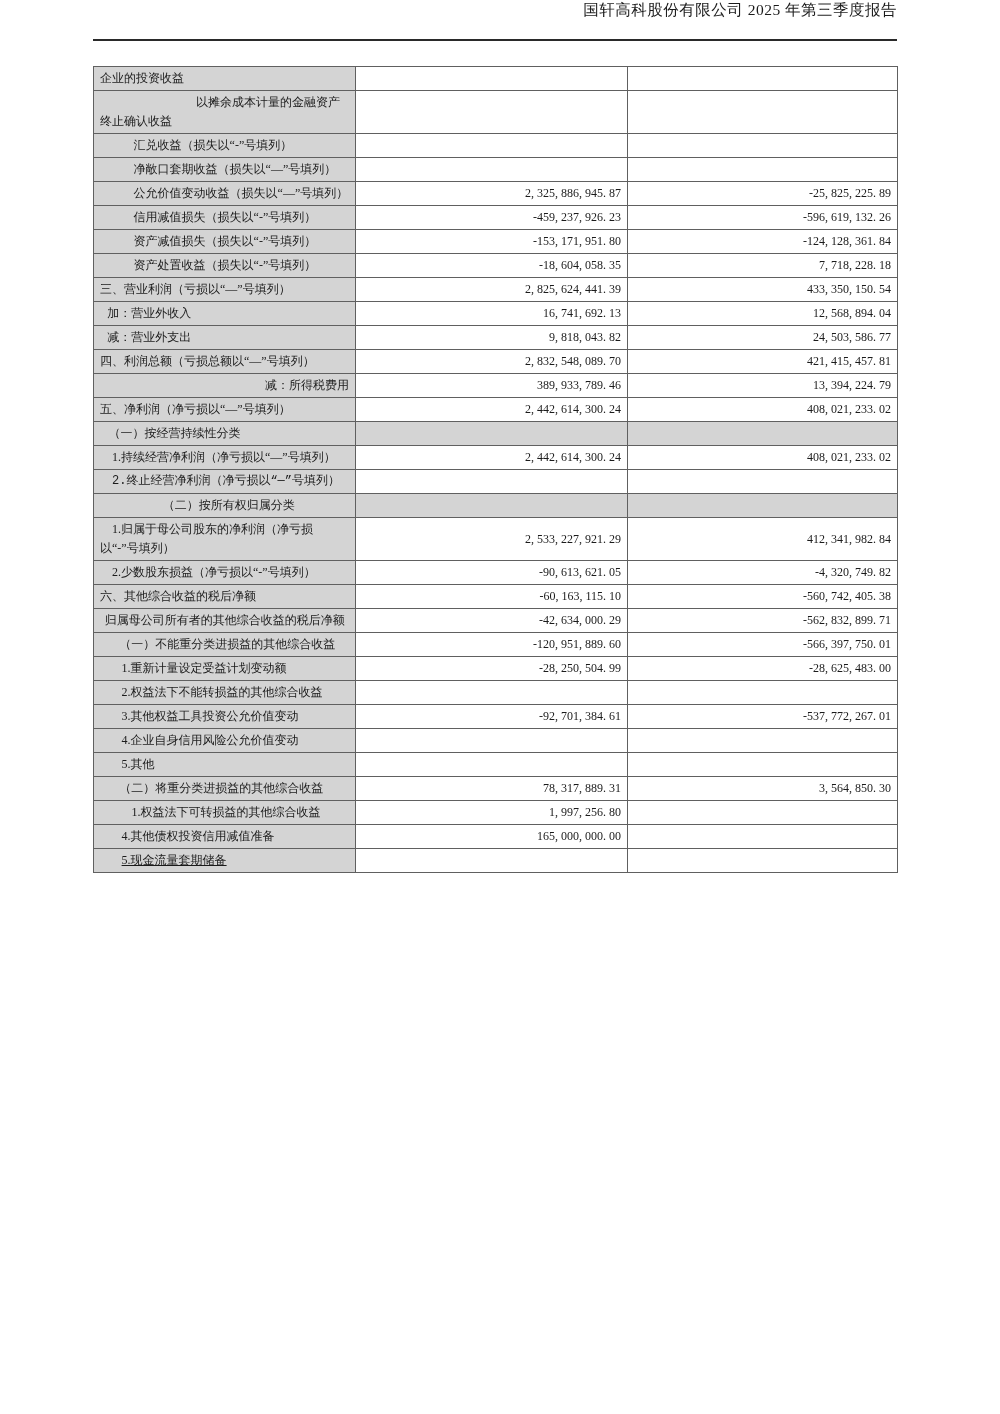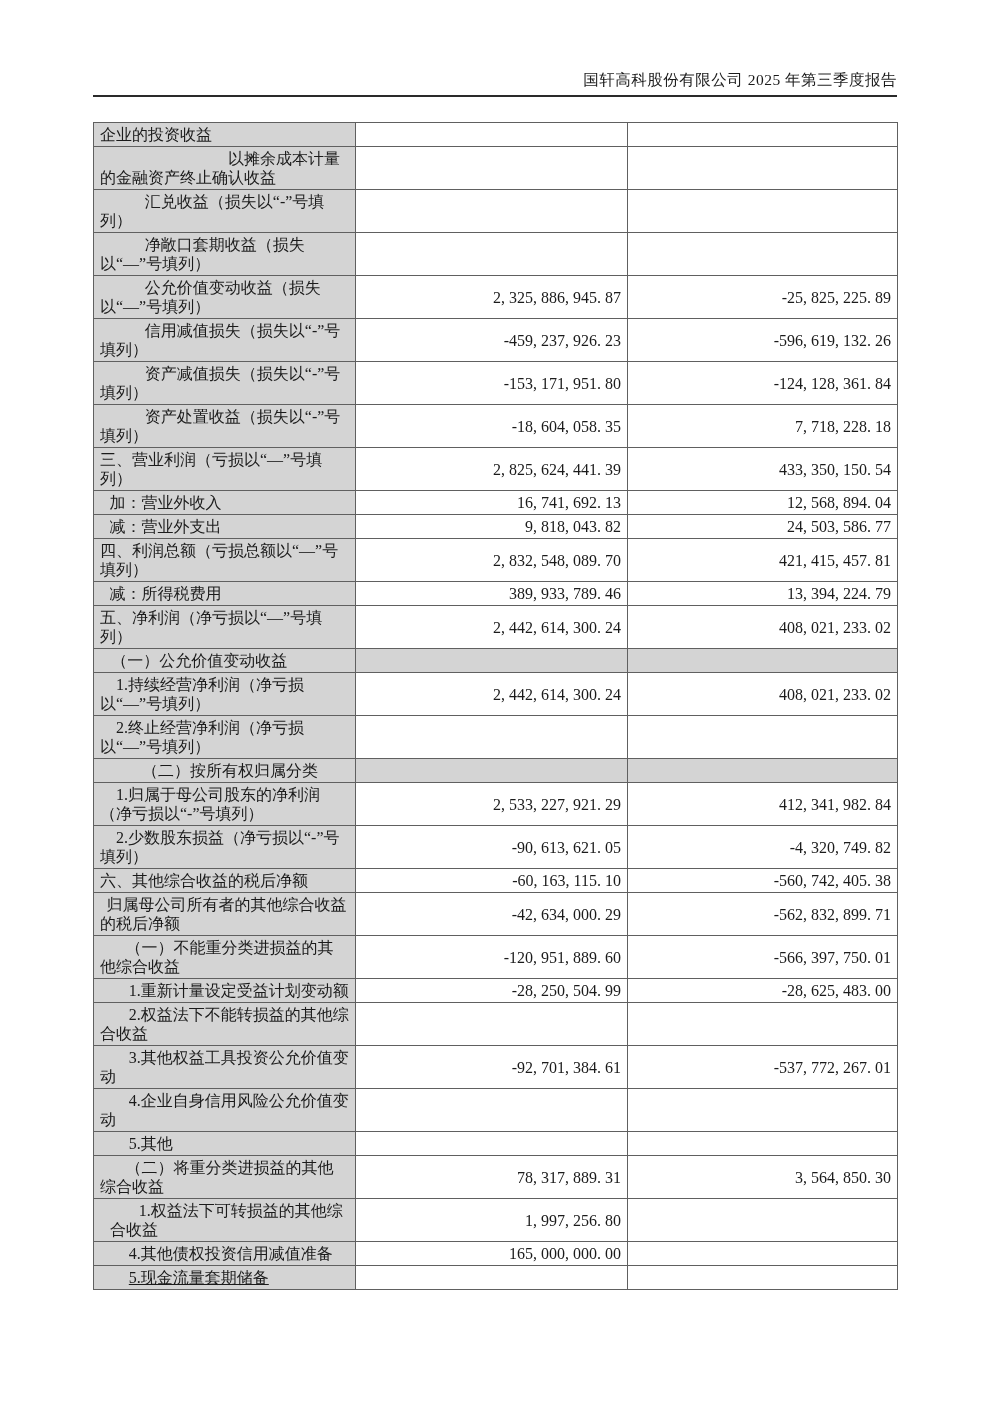--- a/index.html
+++ b/index.html
@@ -2,26 +2,26 @@
 <html><head>
 <meta charset="utf-8">
 <style>
   html,body{margin:0;padding:0;}
   body{
     width:1000px;height:1414px;background:#ffffff;position:relative;
     font-family:"Liberation Serif","DejaVu Serif",serif;color:#1b1b1b;
   }
   .page{position:absolute;left:93px;top:0;width:804px;}
   .doc-header{
-    margin-top:70px;text-align:right;font-size:15.5px;line-height:20px;
-    padding-bottom:5px;border-bottom:2px solid #2a2a2a;letter-spacing:.5px;
+    text-align:right;font-size:15.5px;line-height:20px;
+    padding-bottom:19px;border-bottom:2px solid #2a2a2a;letter-spacing:.5px;
   }
   table.fin{
     margin-top:25px;width:804px;border-collapse:collapse;table-layout:fixed;
-    font-size:16px;
+    font-size:12px;
   }
   table.fin td{
     border:1px solid #606060;vertical-align:middle;
     line-height:19px;padding:2px 6px;
     overflow:hidden;word-break:break-all;
   }
   td.label{
     background:#d4d4d4;padding-left:6px;padding-right:18px;text-align:left;
   }
   td.num{
@@ -97,41 +97,41 @@
           <td class="label" style="text-indent: 0.6em;">减：营业外支出</td>
           <td class="num">9, 818, 043. 82</td>
           <td class="num">24, 503, 586. 77</td>
         </tr>
         <tr>
           <td class="label">四、利润总额（亏损总额以“—”号填列）</td>
           <td class="num">2, 832, 548, 089. 70</td>
           <td class="num">421, 415, 457. 81</td>
         </tr>
         <tr>
-          <td class="label" style="text-indent: 0.6em;">减：所得税费用</td>
+          <td class="label" style="text-indent: 0.6em; text-align: right;">减：所得税费用</td>
           <td class="num">389, 933, 789. 46</td>
           <td class="num">13, 394, 224. 79</td>
         </tr>
         <tr>
           <td class="label">五、净利润（净亏损以“—”号填列）</td>
           <td class="num">2, 442, 614, 300. 24</td>
           <td class="num">408, 021, 233. 02</td>
         </tr>
         <tr class="hl">
-          <td class="label" style="text-indent: 0.7em;">（一）公允价值变动收益</td>
+          <td class="label" style="text-indent: 0.7em;">（一）按经营持续性分类</td>
           <td class="num"></td>
           <td class="num"></td>
         </tr>
         <tr>
           <td class="label" style="text-indent: 1em;">1.持续经营净利润（净亏损以“—”号填列）</td>
           <td class="num">2, 442, 614, 300. 24</td>
           <td class="num">408, 021, 233. 02</td>
         </tr>
         <tr>
-          <td class="label" style="text-indent: 1em;">2.终止经营净利润（净亏损以“—”号填列）</td>
+          <td class="label" style="text-indent: 1em; font-family: Liberation Mono, monospace;">2.终止经营净利润（净亏损以“—”号填列）</td>
           <td class="num"></td>
           <td class="num"></td>
         </tr>
         <tr class="hl">
           <td class="label" style="text-indent: 0.7em; text-align: center;">（二）按所有权归属分类</td>
           <td class="num"></td>
           <td class="num"></td>
         </tr>
         <tr>
           <td class="label" style="text-indent: 1em;">1.归属于母公司股东的净利润（净亏损以“-”号填列）</td>

